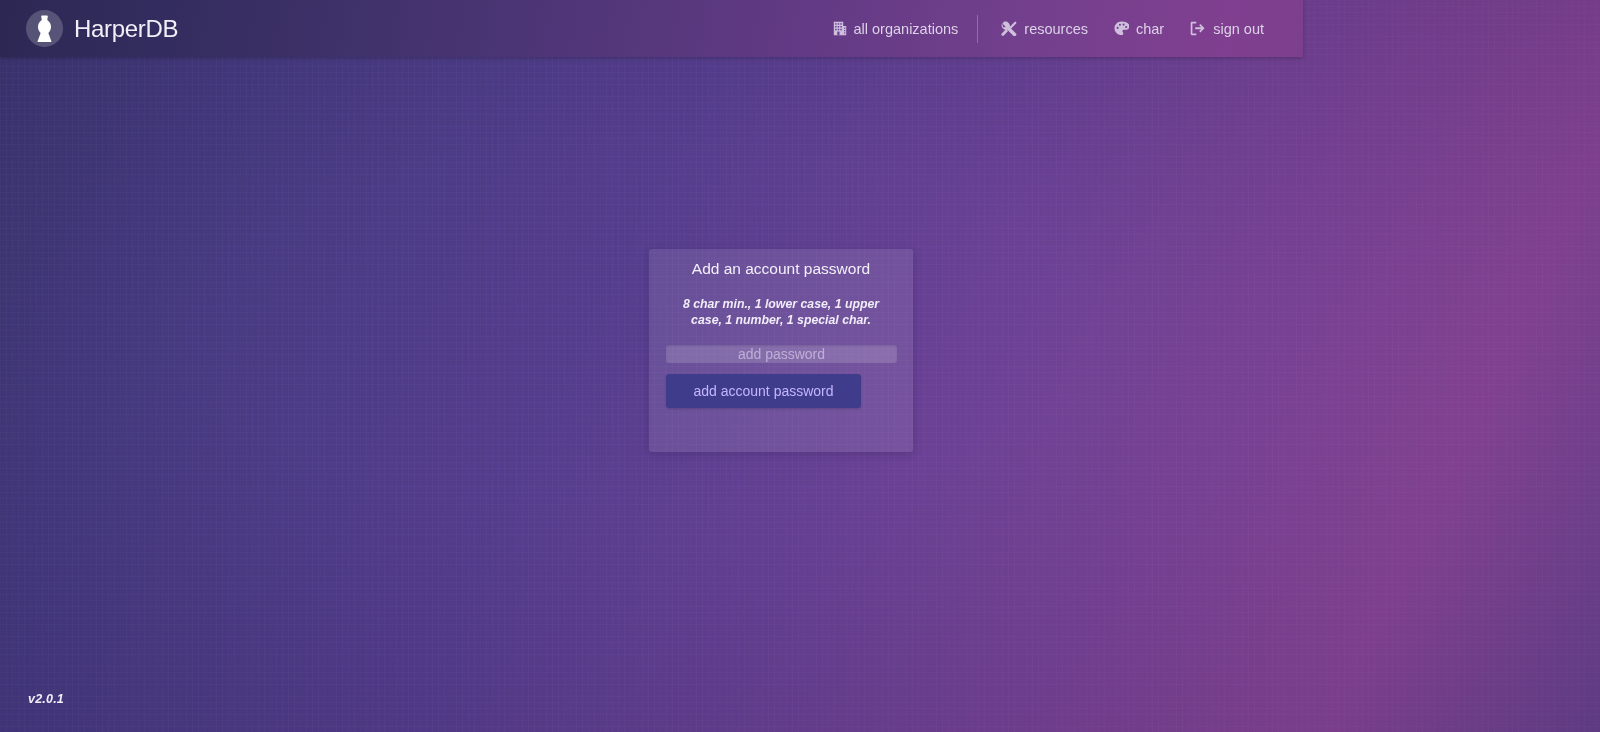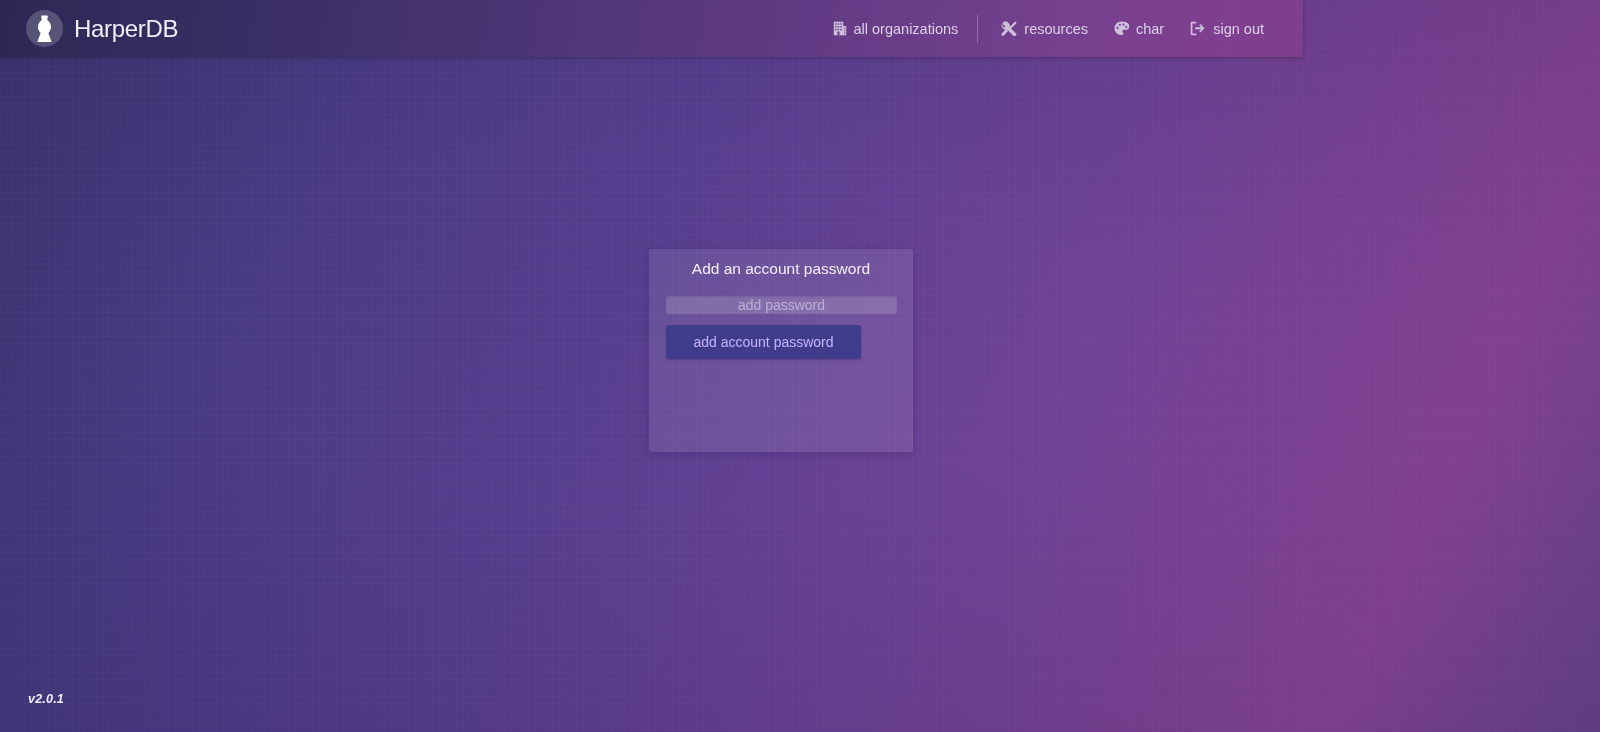--- a/index.html
+++ b/index.html
@@ -300,19 +300,20 @@
           </svg>
         </span>
         <span>sign out</span>
       </a>
 
     </div>
   </div>
 
   <div id="card">
     <div id="card-title">Add an account password</div>
+    <div id="card-subtitle">8 char min., 1 lower case, 1 upper case, 1 number, 1 special char.</div>
     <input id="password-input" type="password" placeholder="add password" style="">
     <button id="submit-button">add account password</button>
   </div>
 
   <div id="version">v2.0.1</div>
 
 </div>
 
 </body></html>

